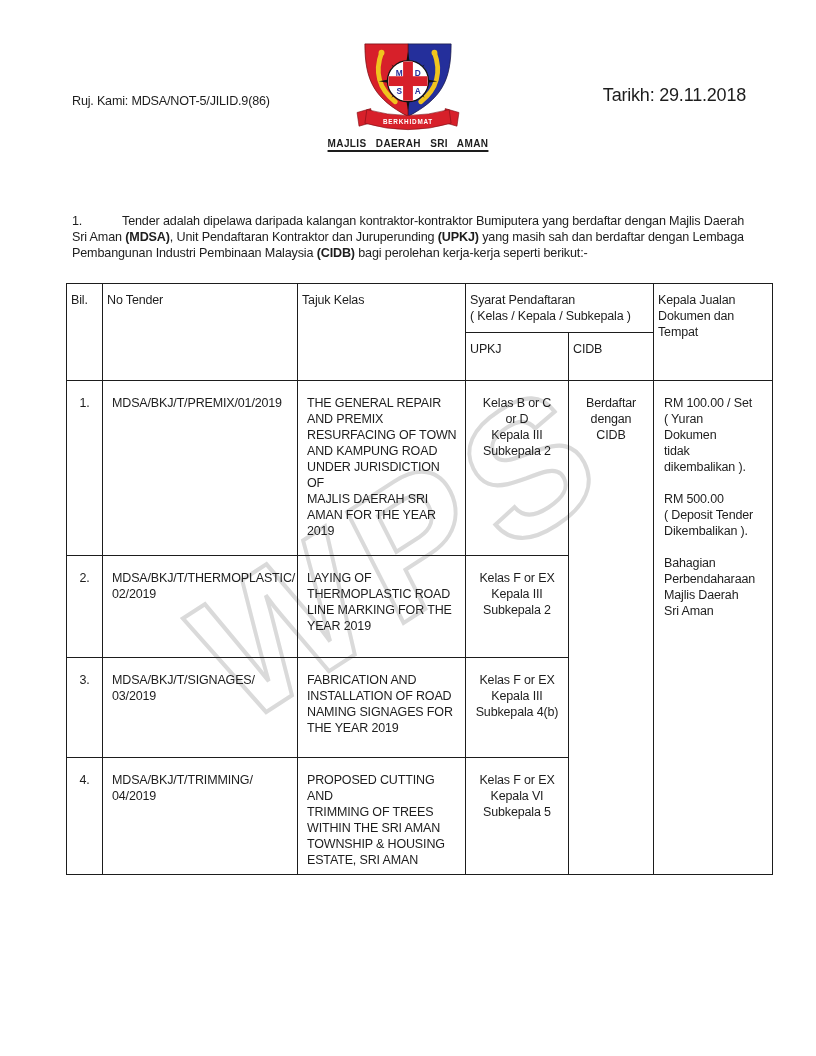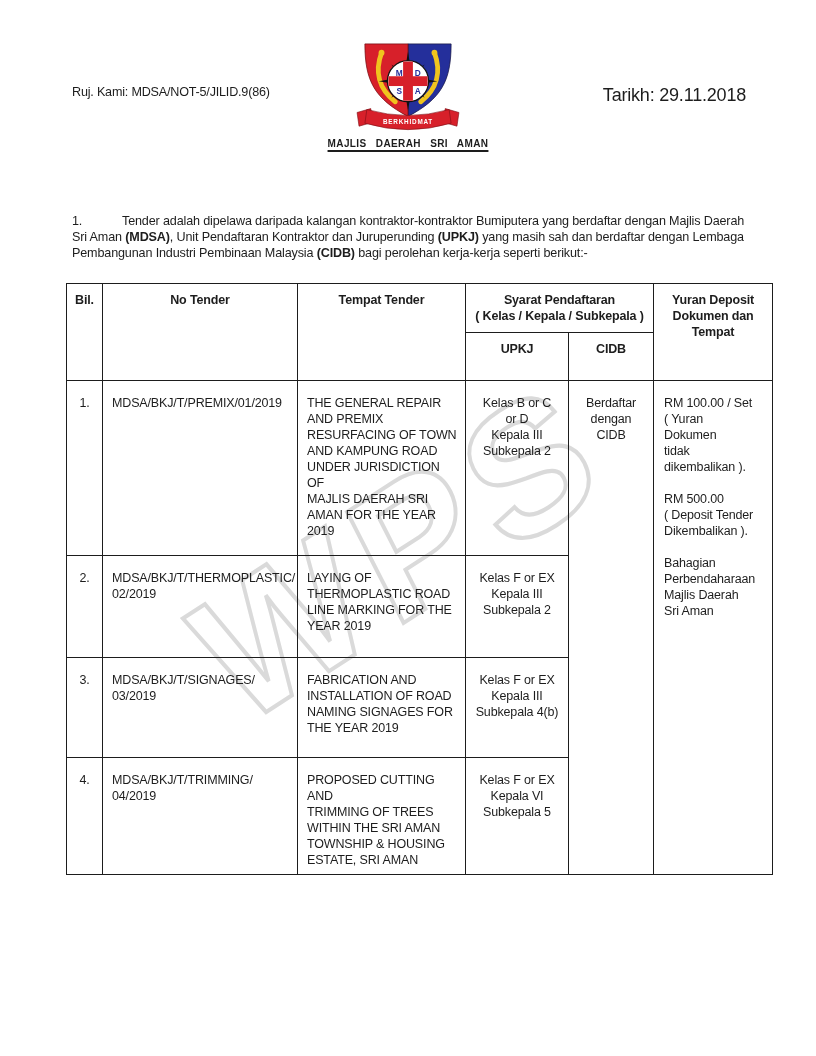--- a/index.html
+++ b/index.html
@@ -20,21 +20,21 @@
     transform: rotate(-33deg) skewX(-6deg);
     font-weight: bold; font-size: 180px; letter-spacing: 14px;
     color: transparent;
     -webkit-text-stroke: 4px #dadada;
     pointer-events: none; user-select: none; z-index: 0;
   }
 
   .content { position: absolute; inset: 0; z-index: 1; }
 
   
-  .ref   { position: absolute; left: 72px;  top: 85px; font-size: 12.6px; letter-spacing: -0.2px; }
+  .ref   { position: absolute; left: 72px;  top: 94px; font-size: 12.6px; letter-spacing: -0.2px; }
   .date  { position: absolute; right: 70px; top: 85px; font-size: 18px; letter-spacing: -0.2px; }
   .crest { position: absolute; left: 50%; top: 40px; transform: translateX(-50%); }
 
   .org-title, .doc-title {
     position: absolute; width: 100%; text-align: center;
     font-weight: bold; font-size: 10px;
     letter-spacing: 0.4px; word-spacing: 6px;
   }
   .org-title { top: 138px; }
   .doc-title { top: 171px; }
@@ -57,21 +57,21 @@
     position: absolute; left: 66px; top: 283px;
     border-collapse: collapse; table-layout: fixed; width: 706px;
     font-size: 12.5px; letter-spacing: -0.15px;
   }
   table.tender th, table.tender td {
     border: 1.5px solid #1d1d1d;
     vertical-align: top;
     white-space: pre-line;
     line-height: 1.28;
   }
-  table.tender th { font-weight: bold; text-align: center; padding: 8px 4px; }
+  table.tender th { font-weight: normal; text-align: left; padding: 8px 4px; }
   thead tr.h1 { height: 42px; }
   thead tr.h2 { height: 48px; }
   thead .syarat  { vertical-align: middle; padding: 2px 2px; }
   thead .subhead { vertical-align: middle; }
   tbody tr:nth-child(1) { height: 175px; }
   tbody tr:nth-child(2) { height: 102px; }
   tbody tr:nth-child(3) { height: 100px; }
   tbody tr:nth-child(4) { height: 117px; }
   td.bil   { text-align: center; padding: 14px 2px 6px; }
   td.no    { padding: 14px 6px 6px 9px; }
@@ -141,24 +141,24 @@
           <col style="width:195px">
           <col style="width:168px">
         <col style="width:103px">
           <col style="width:85px">
           <col style="width:119px">
       </colgroup>
       <thead>
         <tr class="h1">
           <th rowspan="2">Bil.</th>
           <th rowspan="2">No Tender</th>
-          <th rowspan="2">Tempat Tender</th>
+          <th rowspan="2">Tajuk Kelas</th>
           <th colspan="2" class="syarat">Syarat Pendaftaran
 ( Kelas / Kepala / Subkepala )</th>
-          <th rowspan="2">Yuran Deposit
+          <th rowspan="2">Kepala Jualan
 Dokumen dan
 Tempat</th>
         </tr>
         <tr class="h2">
           <th class="subhead">UPKJ</th>
           <th class="subhead">CIDB</th>
         </tr>
       </thead>
       <tbody>
         <tr>

